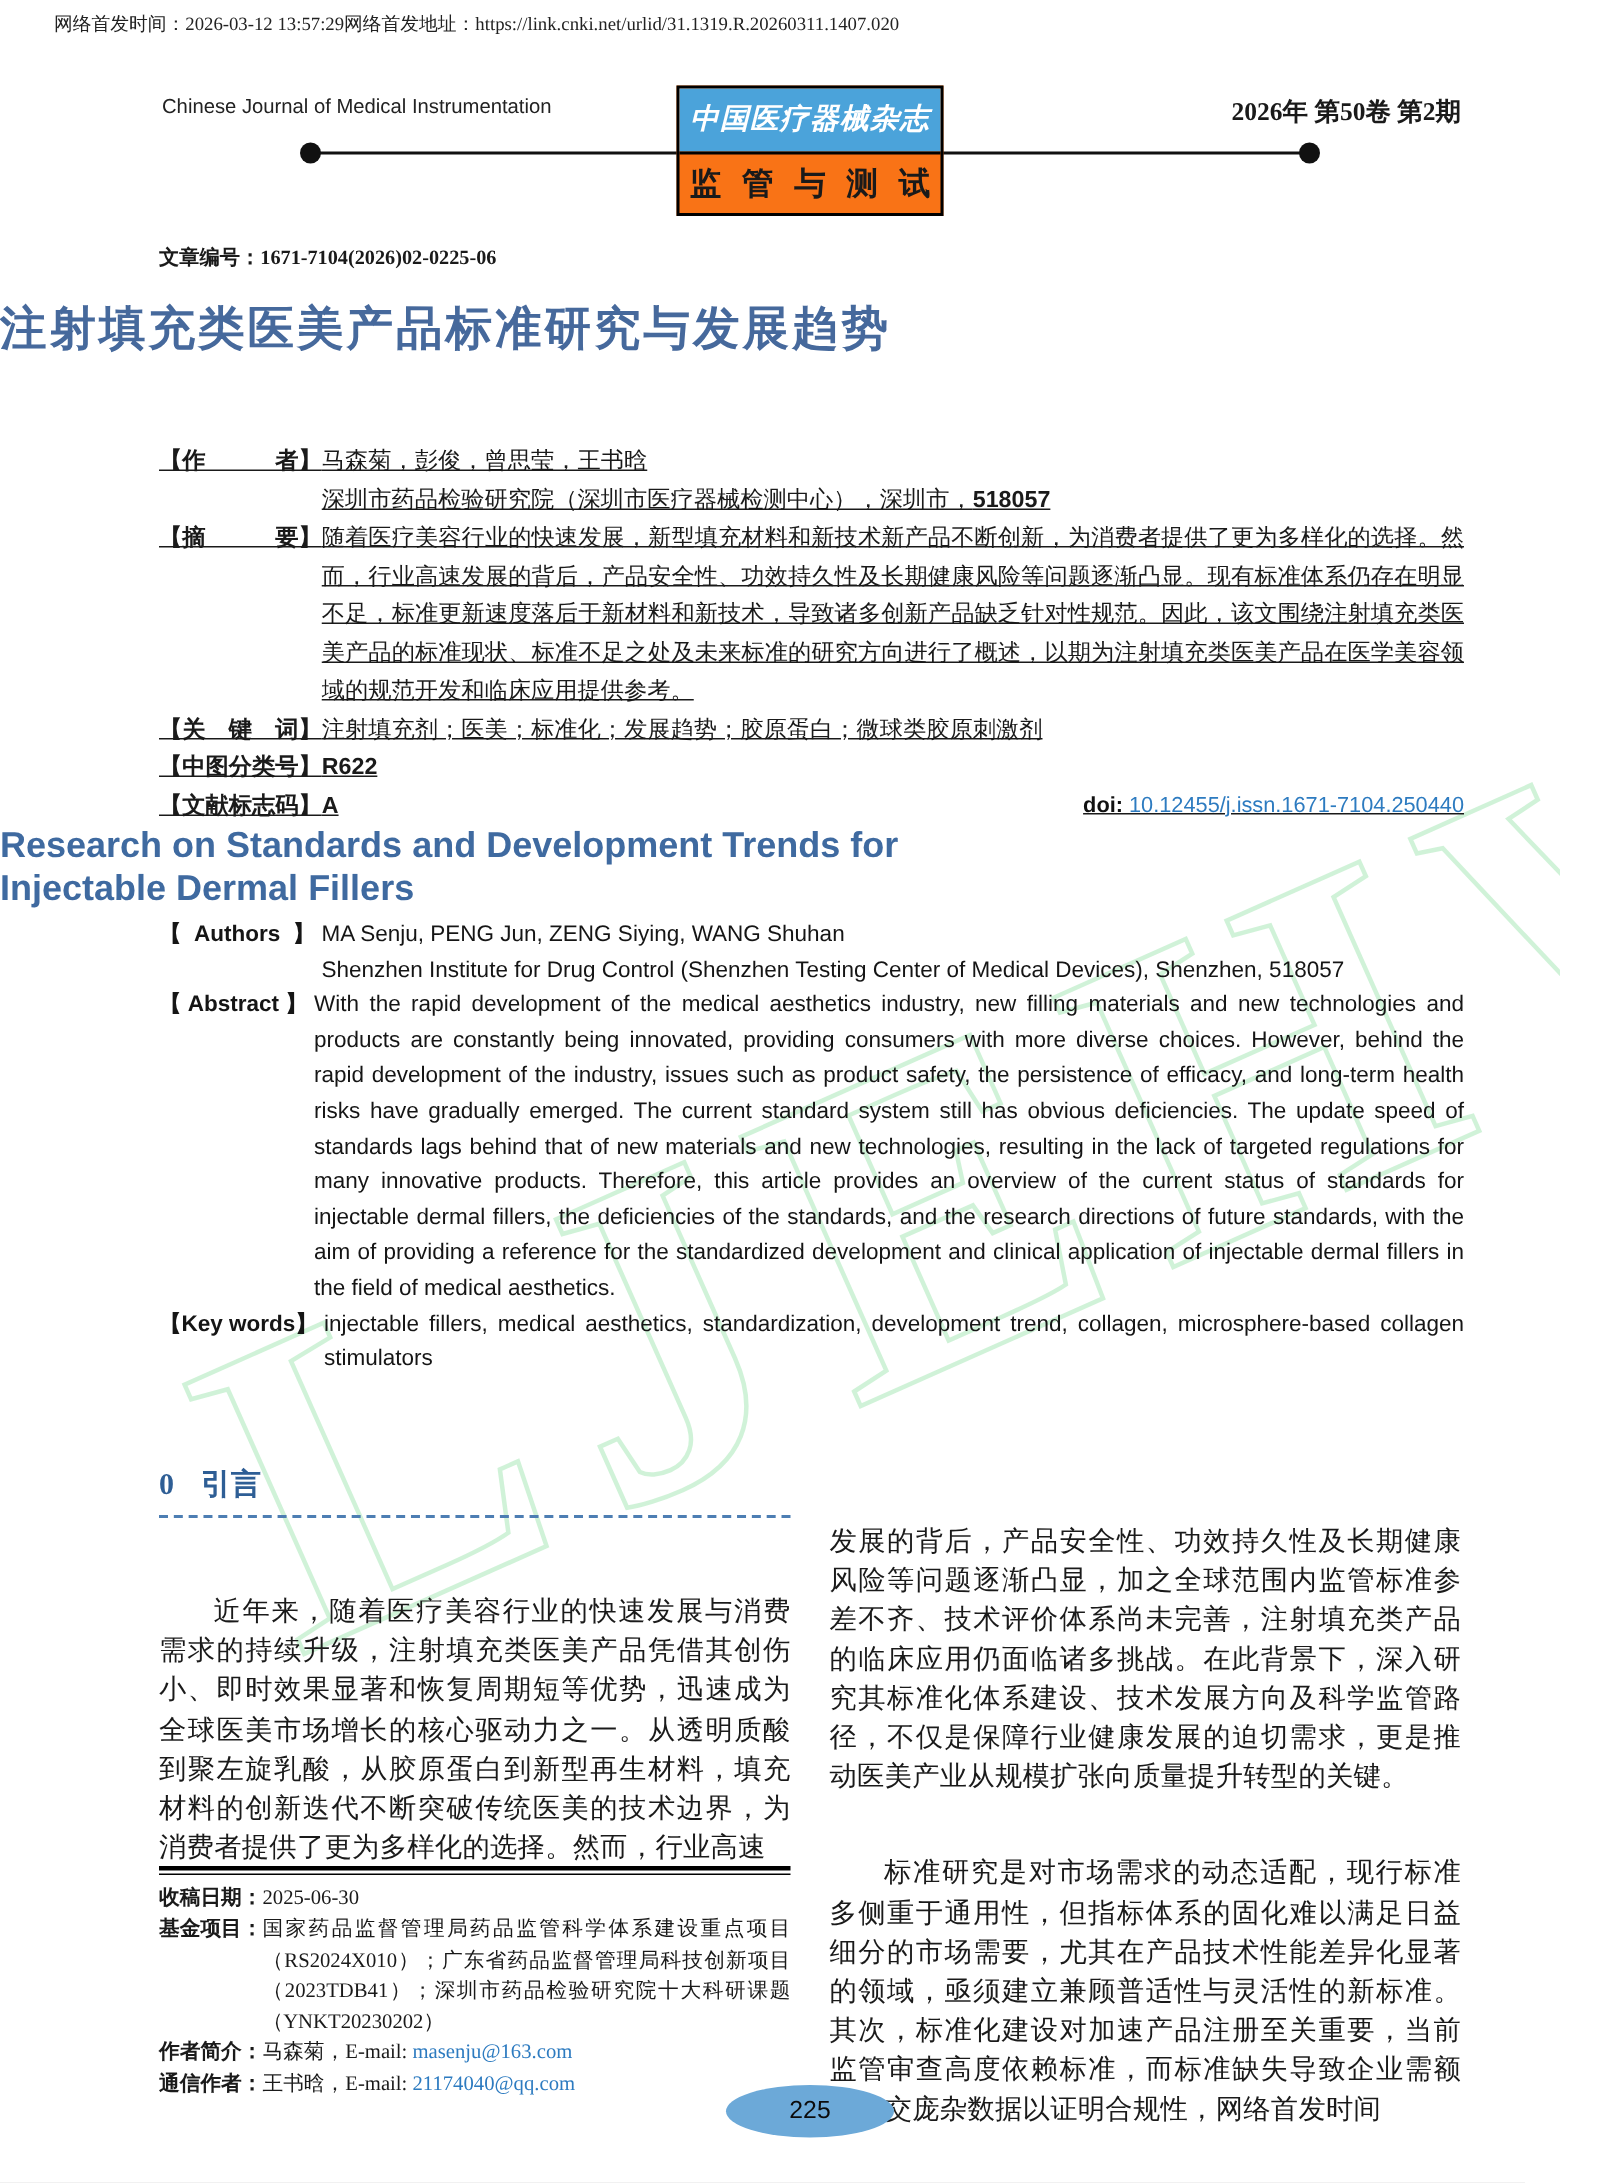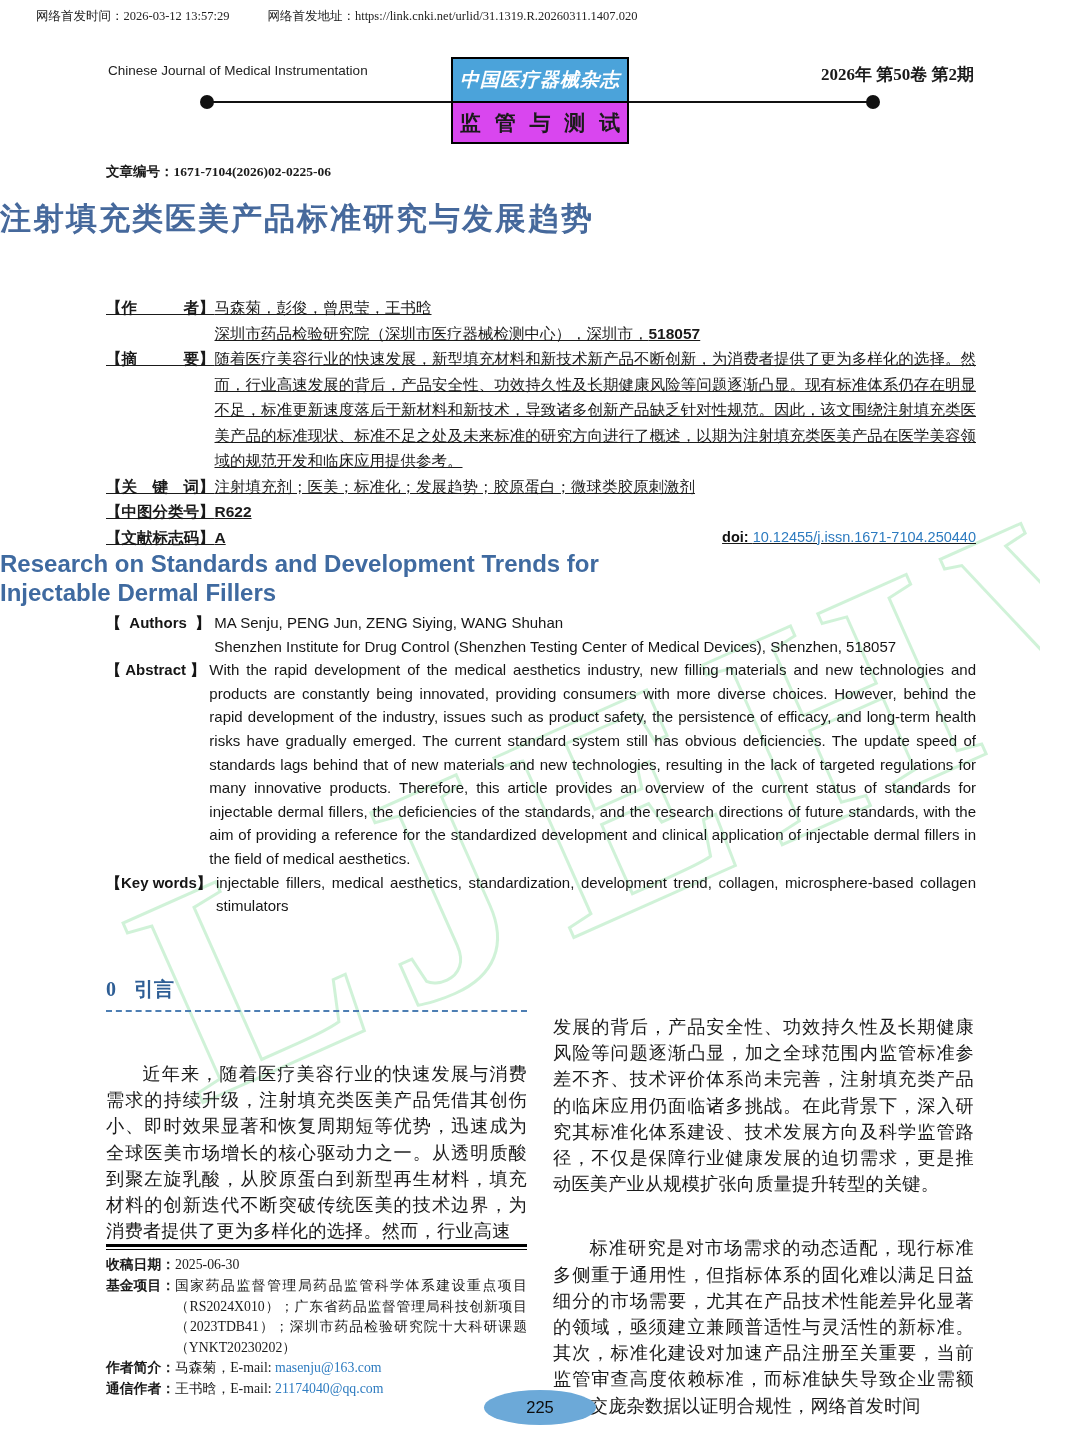--- a/index.html
+++ b/index.html
@@ -8,32 +8,32 @@
     position:relative; width:1080px; height:1455px; margin:0 auto;
     background:#ffffff; color:#1a1a1a; overflow:hidden;
     font-family:"Liberation Serif","DejaVu Serif",serif;
   }
   .sans { font-family:"Liberation Sans","DejaVu Sans",sans-serif; }
 
   
   .watermark { position:absolute; top:270px; left:90px; width:950px; height:1080px; z-index:0; pointer-events:none; }
 
   
-  .net-meta { position:absolute; top:8px; left:36px; right:30px; display:flex; gap:38px;
+  .net-meta { position:absolute; top:8px; left:36px; right:30px; display:flex; 
     font-size:12.5px; color:#222; z-index:2; }
 
   
   .header { position:absolute; top:57px; left:106px; right:106px; height:94px; z-index:2; }
   .journal-en { position:absolute; left:2px; top:6px; font-size:13.5px; color:#222; }
   .issue { position:absolute; right:0; top:6px; font-size:17px; font-weight:700; }
   .rule { position:absolute; top:44px; left:100px; right:100px; height:2px; background:#111; }
   .dot { position:absolute; top:38px; width:14px; height:14px; border-radius:50%; background:#111; }
   .dot.l { left:94px; } .dot.r { right:94px; }
   .logo { position:absolute; left:50%; top:0; transform:translateX(-50%); width:178px;
-    border:2px solid #000; background:#d946ef; text-align:center; z-index:3; }
+    border:2px solid #000; background:#f97316; text-align:center; z-index:3; }
   .logo-top { background:#4BA3DA; color:#fff; font-style:italic; font-weight:700;
     font-size:19px; line-height:42px; letter-spacing:1px; }
   .logo-bot { border-top:2px solid #000; font-weight:700; font-size:21px; line-height:39px;
     letter-spacing:4px; font-family:"Liberation Sans","DejaVu Sans",sans-serif; padding-left:4px; }
 
   .article-no { position:absolute; top:163px; left:106px; font-size:13.5px; font-weight:600; z-index:2; }
 
   .title-cn { position:absolute; top:198px; left:0; width:100%; 
     font-family:"Liberation Sans","DejaVu Sans",sans-serif;
     font-size:31px; font-weight:700; letter-spacing:2px; color:#46699C; z-index:2; }

